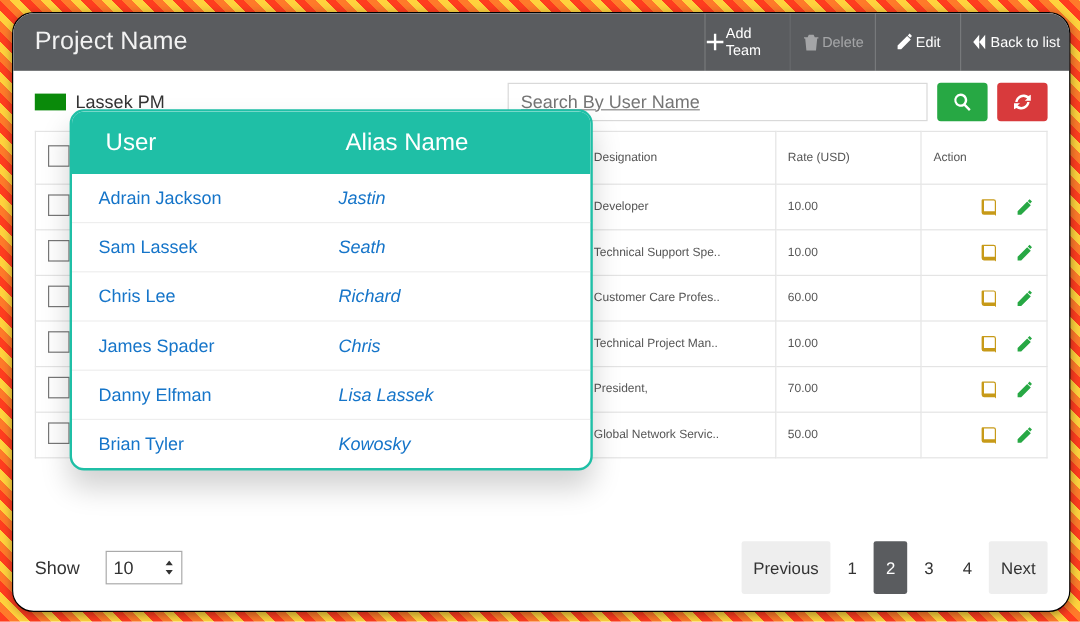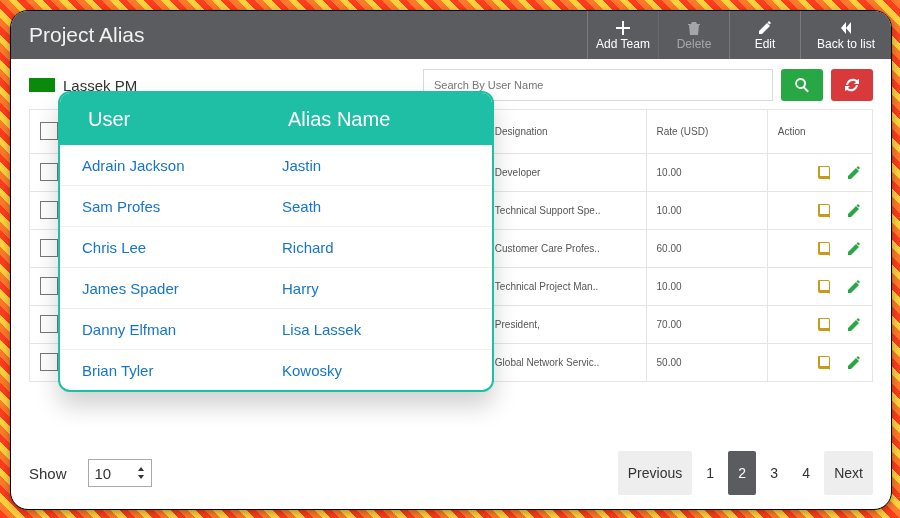--- a/index.html
+++ b/index.html
@@ -41,38 +41,39 @@
     color:#eee;
     display:flex;align-items:stretch;
     height:48px;
   }
   .hdr-title{
     flex:1;display:flex;align-items:center;
     padding:0 18px;font-size:21px;font-weight:400;color:#f2f2f2;
   }
   .hdr-btn{
     width:70px;border-left:1px solid rgba(255,255,255,.18);
-    display:flex;flex-direction:column;align-items:center;justify-content:center;
+    display:flex;flex-direction:row;align-items:center;justify-content:center;
     font-size:12px;color:#fff;cursor:pointer;gap:1px;
   }
   .hdr-btn.back{width:90px;}
   .hdr-btn.disabled{opacity:.45;}
   .hdr-btn svg{width:16px;height:16px;fill:#fff;}
   
   .toolbar{
     display:flex;align-items:center;gap:8px;
     padding:10px 18px 0 18px;
   }
   .swatch{width:26px;height:14px;background:#0a8a0a;}
   .swatch-label{color:#333;font-size:15px;}
   .spacer{flex:1;}
   .search{
     width:350px;height:32px;box-sizing:border-box;
-    border:1px solid var(--border);padding:0 10px;font-size:11px;color:#888;
+    border:1px solid var(--border);padding:0 10px;font-size:15px;color:#888;
     outline:none;
+    text-decoration:underline;
   }
   .btn-sq{
     width:42px;height:32px;display:flex;align-items:center;justify-content:center;
     border-radius:3px;cursor:pointer;
   }
   .btn-green{background:var(--green);}
   .btn-red{background:var(--red);}
   .btn-sq svg{width:16px;height:16px;fill:#fff;}
   
   .tbl-wrap{padding:8px 18px 0 18px;flex:1;position:relative;}
@@ -107,21 +108,21 @@
     font-size:20px;font-weight:500;
   }
   .pop-head .col-u{width:200px;padding-left:28px;}
   .pop-head .col-a{flex:1;}
   .pop-row{
     height:40px;display:flex;align-items:center;
     border-top:1px solid #eee;font-size:15px;
   }
   .pop-row:first-of-type{border-top:none;}
   .pop-row .pu{width:200px;padding-left:22px;color:var(--link);}
-  .pop-row .pa{flex:1;color:var(--link);}
+  .pop-row .pa{flex:1;color:var(--link);font-style:italic;}
   
   .footer{
     display:flex;align-items:center;padding:8px 18px 14px 18px;
     font-size:15px;color:#333;
   }
   .show-sel{
     margin-left:21px;width:50px;height:26px;border:1px solid #aaa;display:flex;align-items:center;
     justify-content:space-between;padding:0 6px;
   }
   .page-controls{margin-left:auto;display:flex;gap:4px;align-items:center;}
@@ -132,21 +133,21 @@
   .page-btn.num{min-width:28px;padding:0;}
   .page-btn.plain{background:transparent;}
   .page-btn.active{background:#5a5c5f;color:#fff;}
 </style>
 </head>
 <body>
 
 <div class="card">
 
   <div class="hdr">
-    <div class="hdr-title">Project Alias</div>
+    <div class="hdr-title">Project Name</div>
     <div class="hdr-btn">
       <svg viewBox="0 0 16 16">
           <path d="M7 1h2v6h6v2H9v6H7V9H1V7h6z"></path>
         </svg>
       <span>Add Team</span>
     </div>
     <div class="hdr-btn disabled">
       <svg viewBox="0 0 16 16">
           <path d="M3 5h10l-1 10H4L3 5zm3-3h4l1 2H5l1-2zM2 4h12v1H2z"></path>
         </svg>
@@ -313,30 +314,30 @@
       <div class="pop-head">
         <div class="col-u">User</div>
         <div class="col-a">Alias Name</div>
       </div>
       <div id="pop-body">
           <div class="pop-row">
             <div class="pu">Adrain Jackson</div>
             <div class="pa">Jastin</div>
           </div>
           <div class="pop-row">
-            <div class="pu">Sam Profes</div>
+            <div class="pu">Sam Lassek</div>
             <div class="pa">Seath</div>
           </div>
           <div class="pop-row">
             <div class="pu">Chris Lee</div>
             <div class="pa">Richard</div>
           </div>
           <div class="pop-row">
             <div class="pu">James Spader</div>
-            <div class="pa">Harry</div>
+            <div class="pa">Chris</div>
           </div>
           <div class="pop-row">
             <div class="pu">Danny Elfman</div>
             <div class="pa">Lisa Lassek</div>
           </div>
           <div class="pop-row">
             <div class="pu">Brian Tyler</div>
             <div class="pa">Kowosky</div>
           </div>
         </div>

